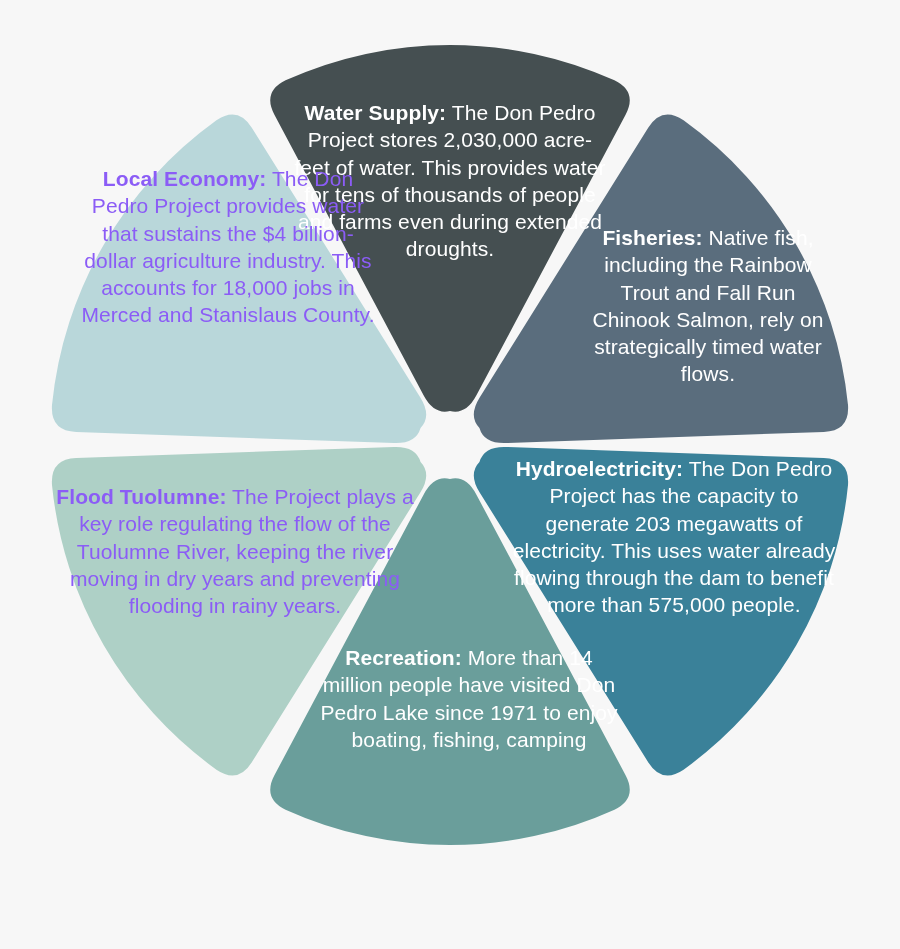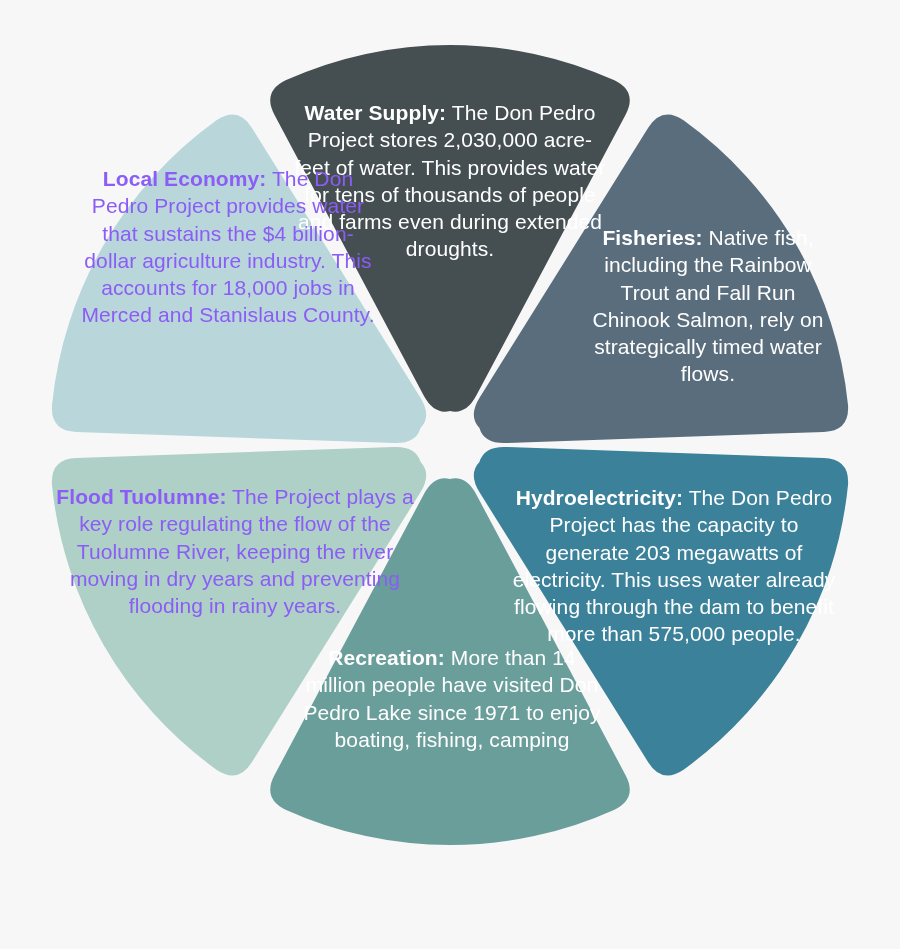--- a/index.html
+++ b/index.html
@@ -45,24 +45,24 @@
   .dark-text  { color: #8b5cf6; }
 
   
   #text-water-supply {
     left: 291px;  top: 99px;  width: 318px;
   }
   #text-fisheries {
     left: 579px;  top: 224px; width: 258px;
   }
   #text-hydroelectricity {
-    left: 509px;  top: 484px; width: 330px;
+    left: 509px;  top: 455px; width: 330px;
   }
   #text-recreation {
-    left: 296px;  top: 644px; width: 312px;
+    left: 313px;  top: 644px; width: 312px;
   }
   #text-flood-control {
     left: 56px;   top: 483px; width: 358px;
   }
   #text-local-economy {
     left: 78px;   top: 165px; width: 300px;
   }
 </style>
 </head>
 <body>

